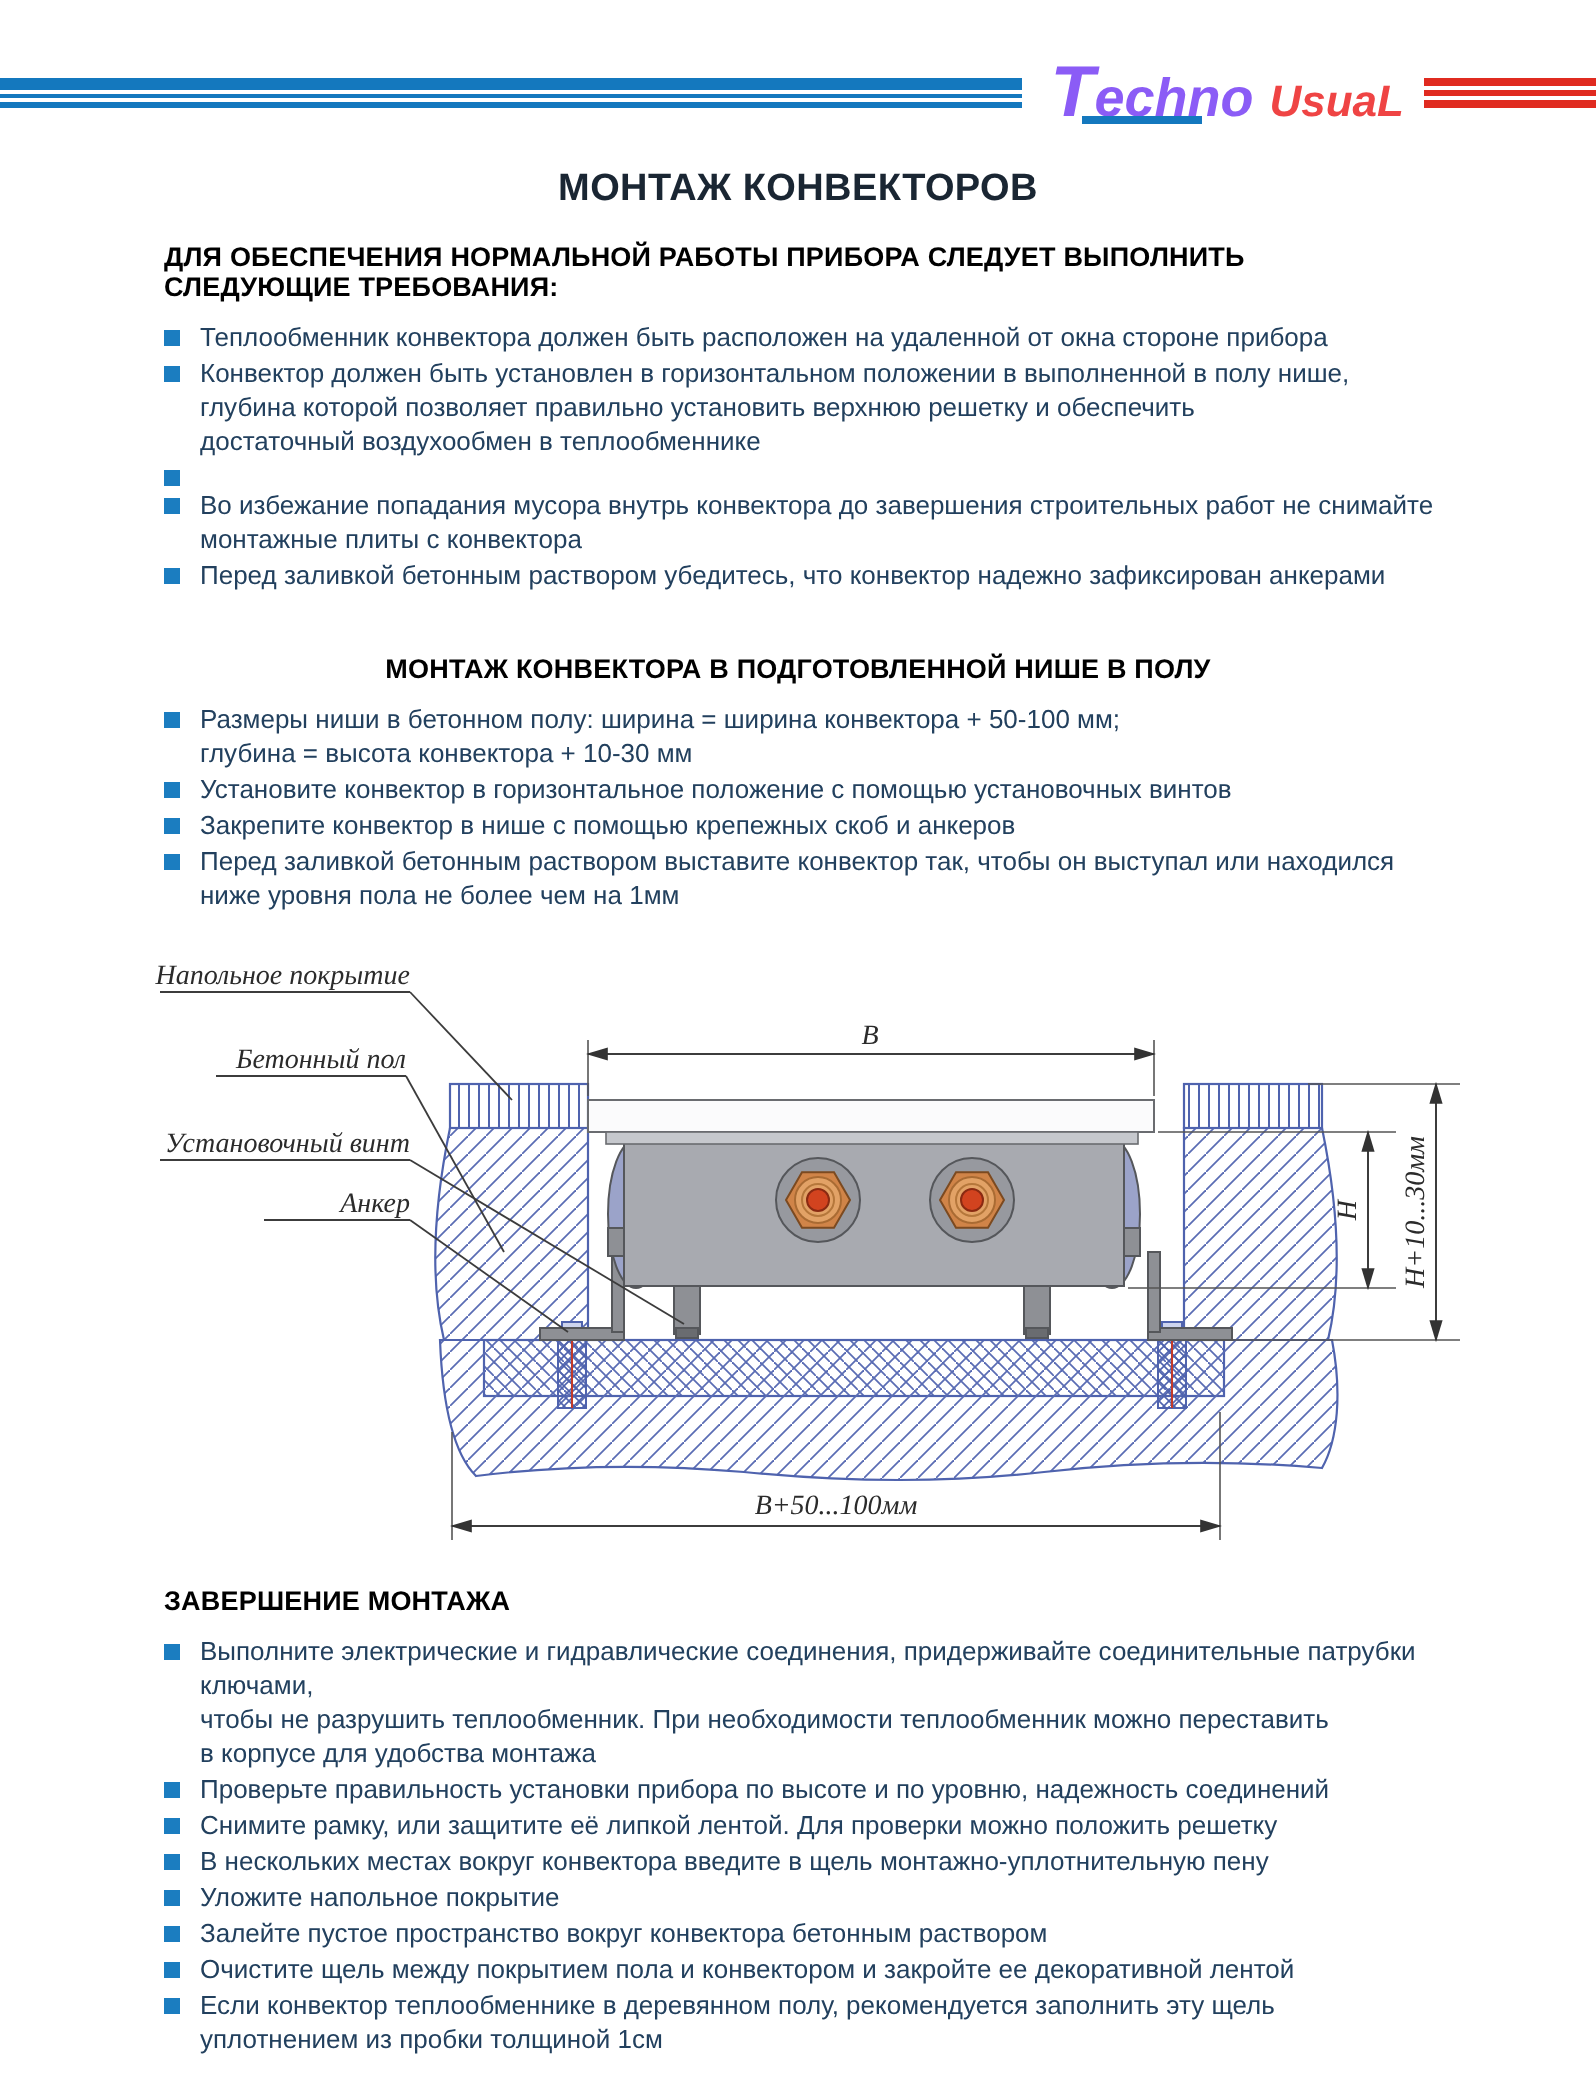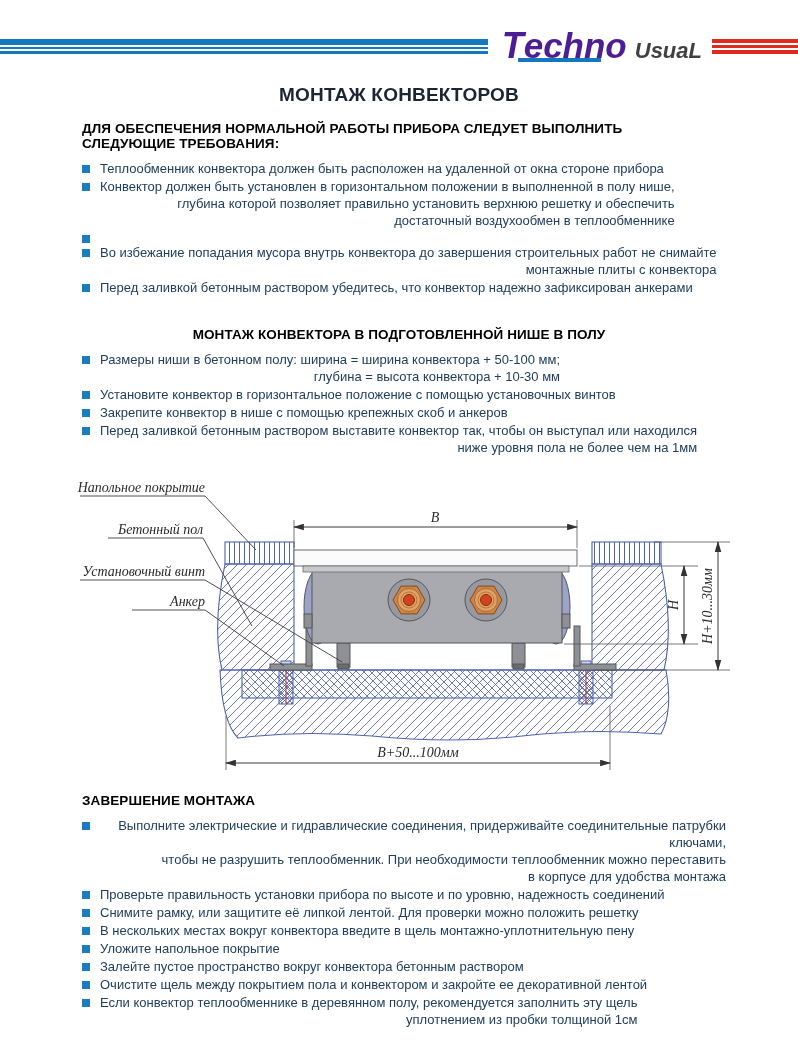--- a/index.html
+++ b/index.html
@@ -11,30 +11,30 @@
   .stripes i{display:block;}
   .stripes.blue{flex:1;}
   .stripes.blue i:nth-child(1){height:6px;background:#1478be;margin-bottom:2px;}
   .stripes.blue i:nth-child(2){height:2px;background:#1478be;margin-bottom:2px;}
   .stripes.blue i:nth-child(3){height:3px;background:#1478be;}
   .stripes.red{width:86px;}
   .stripes.red i:nth-child(1){height:4px;background:#e02b20;margin-bottom:2px;}
   .stripes.red i:nth-child(2){height:3px;background:#e02b20;margin-bottom:2px;}
   .stripes.red i:nth-child(3){height:4px;background:#e02b20;}
   .logo{display:flex;align-items:baseline;padding:0 10px 0 14px;white-space:nowrap;}
-  .logo-techno{display:inline-block;font-style:italic;font-weight:bold;font-size:35px;
-               color:#4c1d95;position:relative;letter-spacing:0;line-height:1;}
+  .logo-techno{display:inline-block;font-style:italic;font-weight:bold;font-size:27px;
+               color:#8b5cf6;position:relative;letter-spacing:0;line-height:1;}
   .logo-techno::first-letter{font-size:36px;}
   .logo-techno::after{content:"";position:absolute;left:16px;right:26px;bottom:2px;height:4px;background:#1478be;}
-  .logo-usual{font-style:italic;font-weight:bold;font-size:22px;color:#404040;margin-left:8px;}
+  .logo-usual{font-style:italic;font-weight:bold;font-size:22px;color:#ef4444;margin-left:8px;}
   
   h1{margin:20px 0 0 0;text-align:center;font-size:19px;letter-spacing:.2px;color:#1a2633;}
   h2{margin:15px 82px 0 82px;font-size:13.5px;color:#000000;letter-spacing:.1px;}
   h2.gap-xl{margin-top:31px;text-align:center;}
-  ul.blist{list-style:none;margin:9px 72px 0 82px;padding:0;text-align:right;}
+  ul.blist{list-style:none;margin:9px 72px 0 82px;padding:0;}
   ul.blist li{display:flex;align-items:flex-start;margin:0 0 1px 0;}
   .sq{flex:0 0 8px;width:8px;height:8px;background:#1b7dc0;margin:5px 10px 0 0;}
   .bt{font-size:13px;line-height:17px;white-space:pre-line;color:#22405e;}
   
   .diagram{margin:22px 0 0 72px;display:block;}
   .cad-text{font-family:"Liberation Serif",serif;font-style:italic;font-size:14px;fill:#2b2b2b;}
   .dim{stroke:#3c3c3c;stroke-width:1;fill:none;}
   .ext{stroke:#555;stroke-width:0.8;fill:none;}
   .concrete{stroke:#4f63ae;stroke-width:1.1;}
   .leader{stroke:#3c3c3c;stroke-width:0.9;fill:none;}

